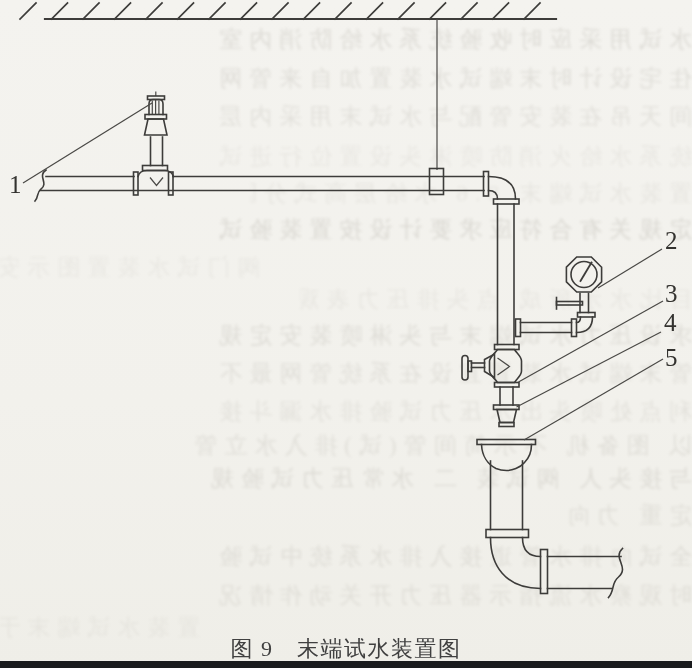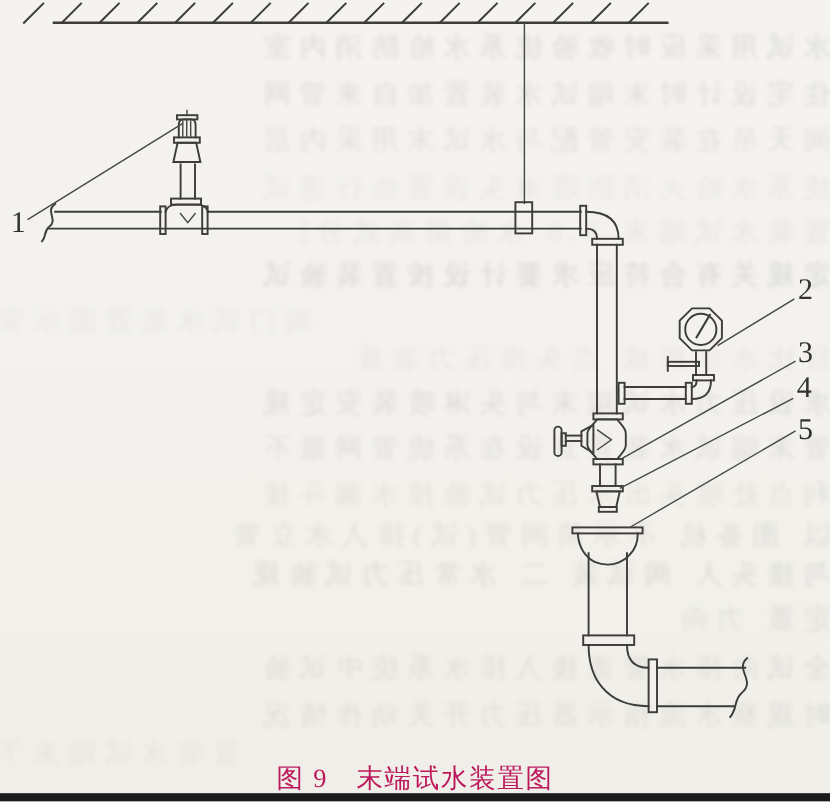--- a/index.html
+++ b/index.html
@@ -18,21 +18,21 @@
   }
   svg{position:absolute;top:0;left:0;}
   .ln{stroke:#3d3c3a;stroke-width:1.6;fill:none;stroke-linecap:square;}
   .thin{stroke:#4a4946;stroke-width:1.2;fill:none;}
   .callout{
     font-family:"Liberation Serif","DejaVu Serif",serif;
     font-size:25px;fill:#33322f;
   }
   .caption{
     position:absolute;top:634px;left:0;width:692px;text-align:center;
-    font-size:22px;letter-spacing:1.5px;color:#be185d;
+    font-size:22px;letter-spacing:1.5px;color:#404040;
   }
   .footer-bar{
     position:absolute;left:0;bottom:0;width:692px;height:7px;background:#1a1b1d;
   }
 </style>
 </head>
 <body>
 
 <div class="stage">
 

